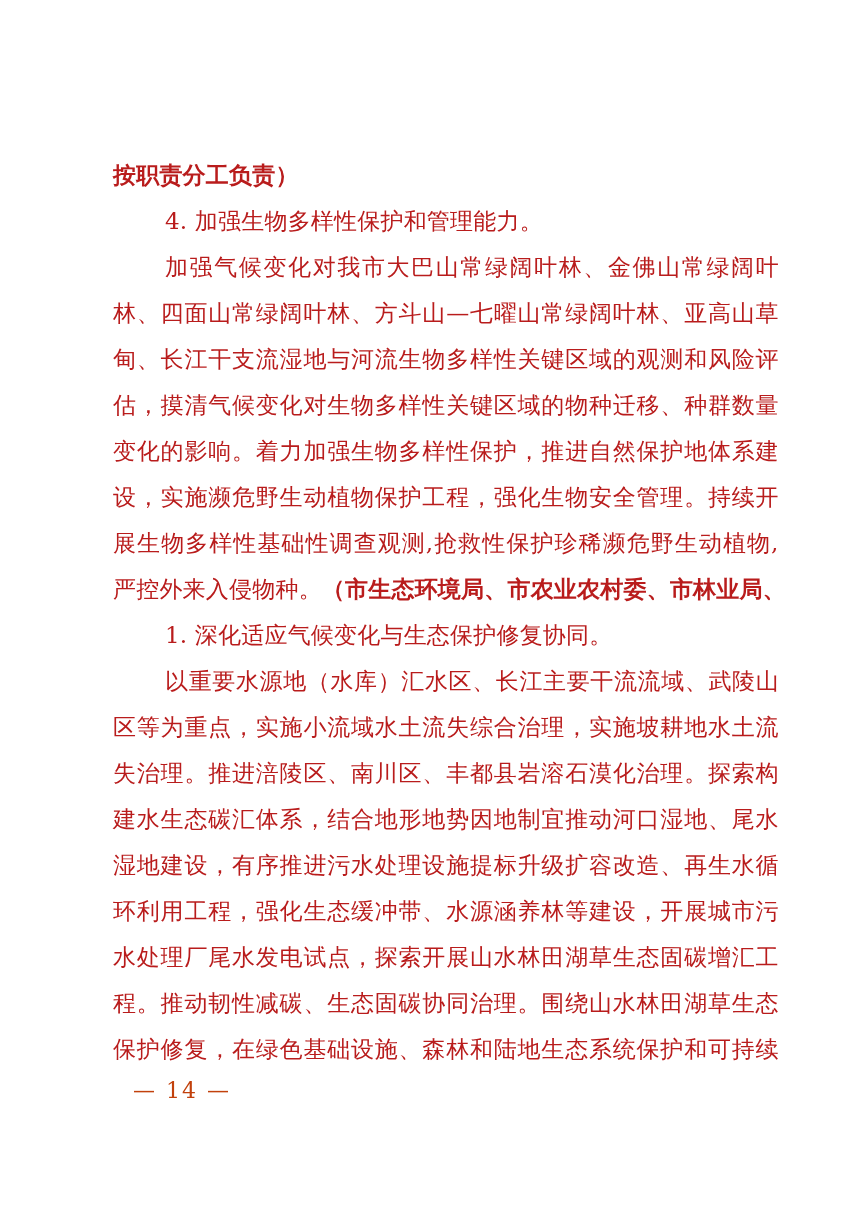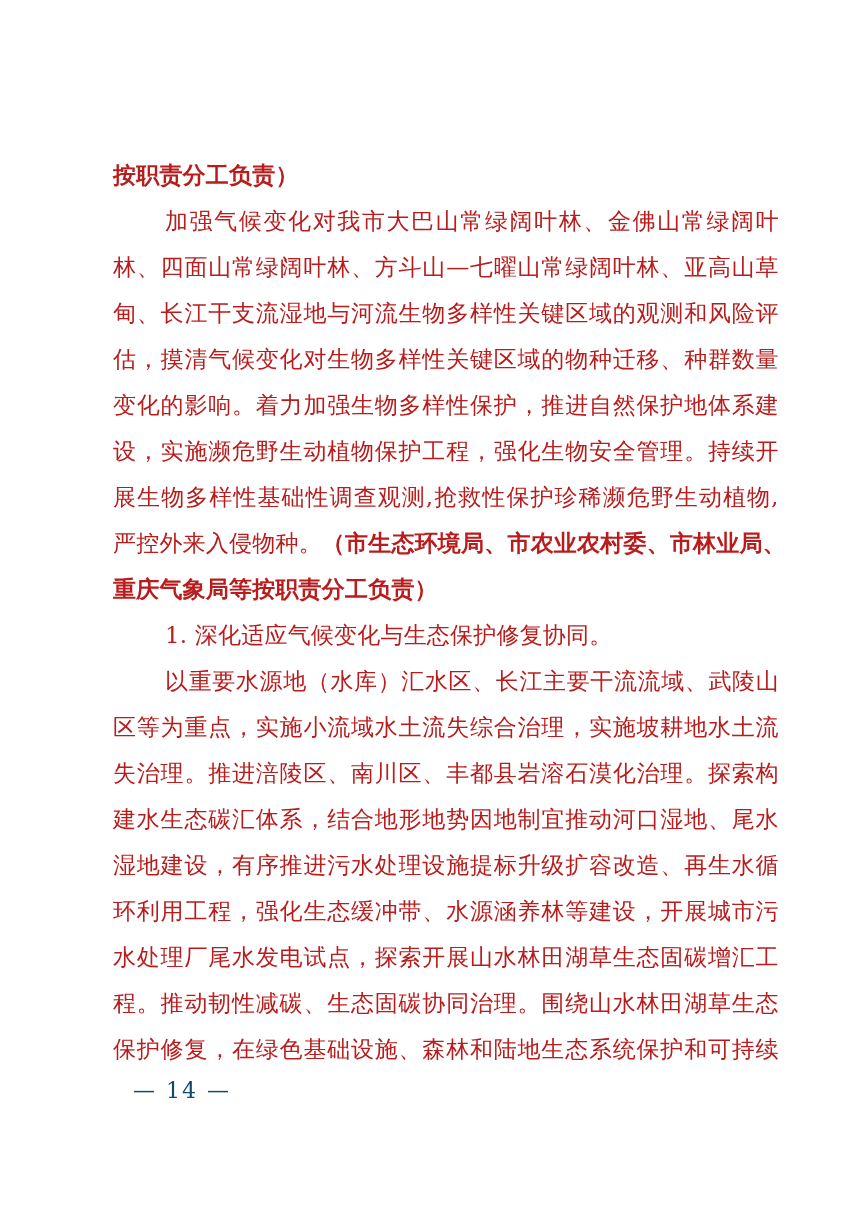--- a/index.html
+++ b/index.html
@@ -39,33 +39,34 @@
   .line .seg { display: inline; }
   .b { font-weight: 700; }
   .indent2 { padding-left: 52px; }
   .page-number {
     position: absolute;
     left: 113px;
     top: 1078px;
     width: 666px;
     text-align: left;
     font-size: 22px;
-    color: #0c4a6e;
+    color: #c2410c;
     font-family: "DejaVu Serif", "Liberation Serif", serif;
     letter-spacing: 2px;
   }
   .pn-inner { display: inline-block; padding-left: 20px; }
 </style>
 </head>
 <body>
 
 <div class="page">
 
   <div class="doc-body" id="doc-body">
       <div class="line"><span class="seg b">按职责分工负责）</span></div>
+      <div class="line indent2"><span class="seg">4. 加强生物多样性保护和管理能力。</span></div>
       <div class="line just indent2">
         <span class="">加</span>
         <span class="">强</span>
         <span class="">气</span>
         <span class="">候</span>
         <span class="">变</span>
         <span class="">化</span>
         <span class="">对</span>
         <span class="">我</span>
         <span class="">市</span>
@@ -291,21 +292,20 @@
         <span class="b">农</span>
         <span class="b">村</span>
         <span class="b">委</span>
         <span class="b">、</span>
         <span class="b">市</span>
         <span class="b">林</span>
         <span class="b">业</span>
         <span class="b">局</span>
         <span class="b">、</span>
       </div>
-      <div class="line"><span class="seg b">重庆气象局等按职责分工负责）</span></div>
       <div class="line indent2"><span class="seg">1. 深化适应气候变化与生态保护修复协同。</span></div>
       <div class="line just indent2">
         <span class="">以</span>
         <span class="">重</span>
         <span class="">要</span>
         <span class="">水</span>
         <span class="">源</span>
         <span class="">地</span>
         <span class="">（</span>
         <span class="">水</span>

